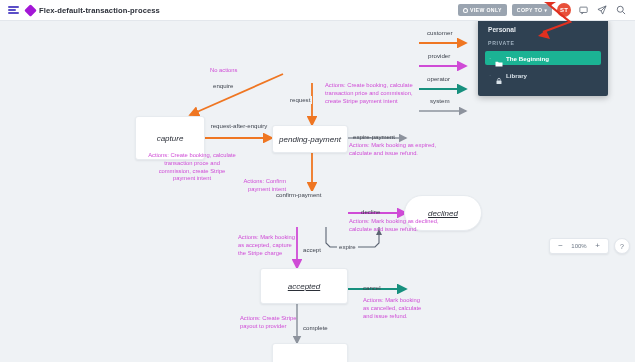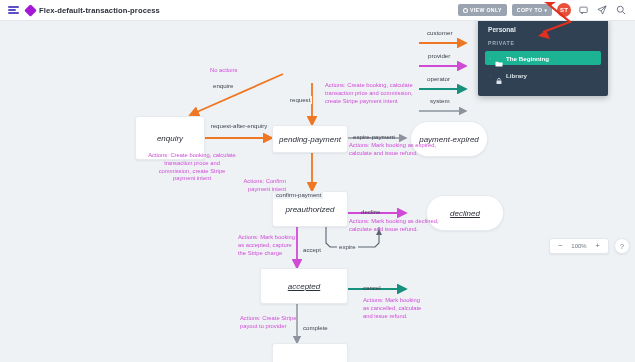--- a/index.html
+++ b/index.html
@@ -242,25 +242,23 @@
       <line x1="348" y1="268" x2="406" y2="268" stroke="#17907e" stroke-width="1.8" marker-end="url(#at)"></line>
 
       <line x1="297" y1="282" x2="297" y2="322" stroke="#8d939d" stroke-width="1.5" marker-end="url(#ag)"></line>
     </svg>
 
     <div class="legend-label" style="left:427px; top:8px;">customer</div>
     <div class="legend-label" style="left:428px; top:31px;">provider</div>
     <div class="legend-label" style="left:427px; top:54px;">operator</div>
     <div class="legend-label" style="left:430px; top:76px;">system</div>
 
-    <div class="node rect" style="left:135px; top:95px;  width:70px; height:44px;">enquiry</div>
+    <div class="node rect" style="left:135px; top:95px;  width:70px; height:44px;">capture</div>
     <div class="node rect" style="left:272px; top:104px; width:76px; height:28px;">pending-payment</div>
-    <div class="node pill" style="left:410px; top:100px; width:78px; height:36px;">payment-expired</div>
-    <div class="node rect" style="left:272px; top:170px; width:76px; height:36px;">preauthorized</div>
-    <div class="node pill" style="left:426px; top:174px; width:78px; height:36px;text-decoration:underline;">declined</div>
+    <div class="node pill" style="left:404px; top:174px; width:78px; height:36px;text-decoration:underline;">declined</div>
     <div class="node rect" style="left:260px; top:247px; width:88px; height:36px;text-decoration:underline;">accepted</div>
     <div class="node rect" style="left:272px; top:322px; width:76px; height:24px;"></div>
 
     <div class="elabel" style="left:213px; top:61px;">enquire</div>
     <div class="elabel" style="left:288px; top:75px; background:#eff2f5; padding:0 2px;">request</div>
     <div class="elabel" style="left:208px; top:101px; width:62px; white-space:normal;">request-after-enquiry</div>
     <div class="elabel" style="left:353px; top:112px;">expire-payment</div>
     <div class="elabel" style="left:274px; top:170px; background:#eff2f5; padding:0 2px;">confirm-payment</div>
     <div class="elabel" style="left:361px; top:187px;">decline</div>
     <div class="elabel" style="left:337px; top:222px; background:#eff2f5; padding:0 2px;">expire</div>

